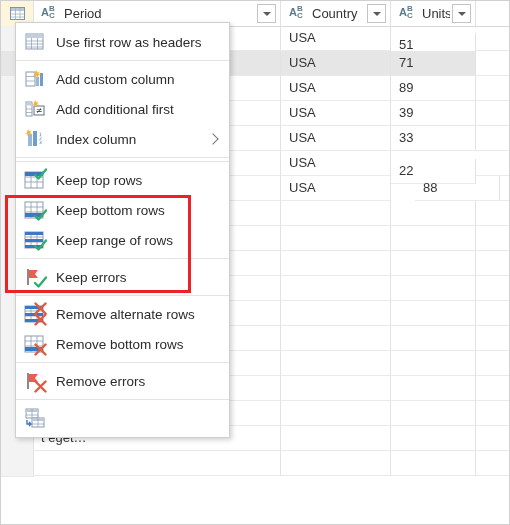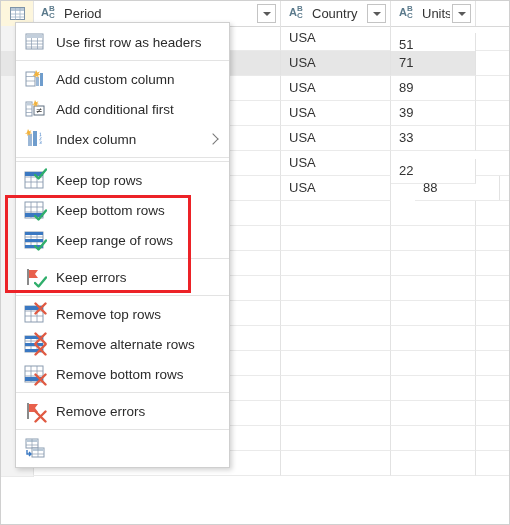--- a/index.html
+++ b/index.html
@@ -320,33 +320,20 @@
           <span class="lbl">Keep errors</span>
         </div>
         <div class="sep"></div>
         <div class="mi">
           <span class="ic"><svg width="22" height="22" viewBox="0 0 22 22">
               <rect x="1" y="3" width="18" height="16" fill="#ffffff" stroke="#8a9bb0"></rect>
               <line x1="1" y1="8" x2="19" y2="8" stroke="#8a9bb0" stroke-width="0.8"></line>
               <line x1="1" y1="13" x2="19" y2="13" stroke="#8a9bb0" stroke-width="0.8"></line>
               <line x1="7" y1="3" x2="7" y2="19" stroke="#8a9bb0" stroke-width="0.8"></line>
               <line x1="13" y1="3" x2="13" y2="19" stroke="#8a9bb0" stroke-width="0.8"></line>
-              <rect x="1" y="3" width="18" height="4" fill="#3a78c2"></rect>
-            </svg><svg width="13" height="13" viewBox="0 0 13 13" style="position:absolute;right:-1px;top:-1px">
-              <path d="M1.5 1.5 L11.5 11.5 M11.5 1.5 L1.5 11.5" stroke="#e05a42" stroke-width="2.4" stroke-linecap="round"></path>
-            </svg></span>
-          <span class="lbl">Remove top rows</span>
-        </div>
-        <div class="mi">
-          <span class="ic"><svg width="22" height="22" viewBox="0 0 22 22">
-              <rect x="1" y="3" width="18" height="16" fill="#ffffff" stroke="#8a9bb0"></rect>
-              <line x1="1" y1="8" x2="19" y2="8" stroke="#8a9bb0" stroke-width="0.8"></line>
-              <line x1="1" y1="13" x2="19" y2="13" stroke="#8a9bb0" stroke-width="0.8"></line>
-              <line x1="7" y1="3" x2="7" y2="19" stroke="#8a9bb0" stroke-width="0.8"></line>
-              <line x1="13" y1="3" x2="13" y2="19" stroke="#8a9bb0" stroke-width="0.8"></line>
               <rect x="1" y="3" width="18" height="3" fill="#3a78c2"></rect>
               <rect x="1" y="10" width="18" height="3" fill="#3a78c2"></rect>
               <rect x="1" y="16" width="18" height="3" fill="#3a78c2"></rect>
             </svg><svg width="13" height="13" viewBox="0 0 13 13" style="position:absolute;right:-1px;top:-1px">
               <path d="M1.5 1.5 L11.5 11.5 M11.5 1.5 L1.5 11.5" stroke="#e05a42" stroke-width="2.4" stroke-linecap="round"></path>
             </svg><svg width="13" height="13" viewBox="0 0 13 13" style="position:absolute;right:-1px;bottom:-1px">
               <path d="M1.5 1.5 L11.5 11.5 M11.5 1.5 L1.5 11.5" stroke="#e05a42" stroke-width="2.4" stroke-linecap="round"></path>
             </svg></span>
           <span class="lbl">Remove alternate rows</span>
         </div>

